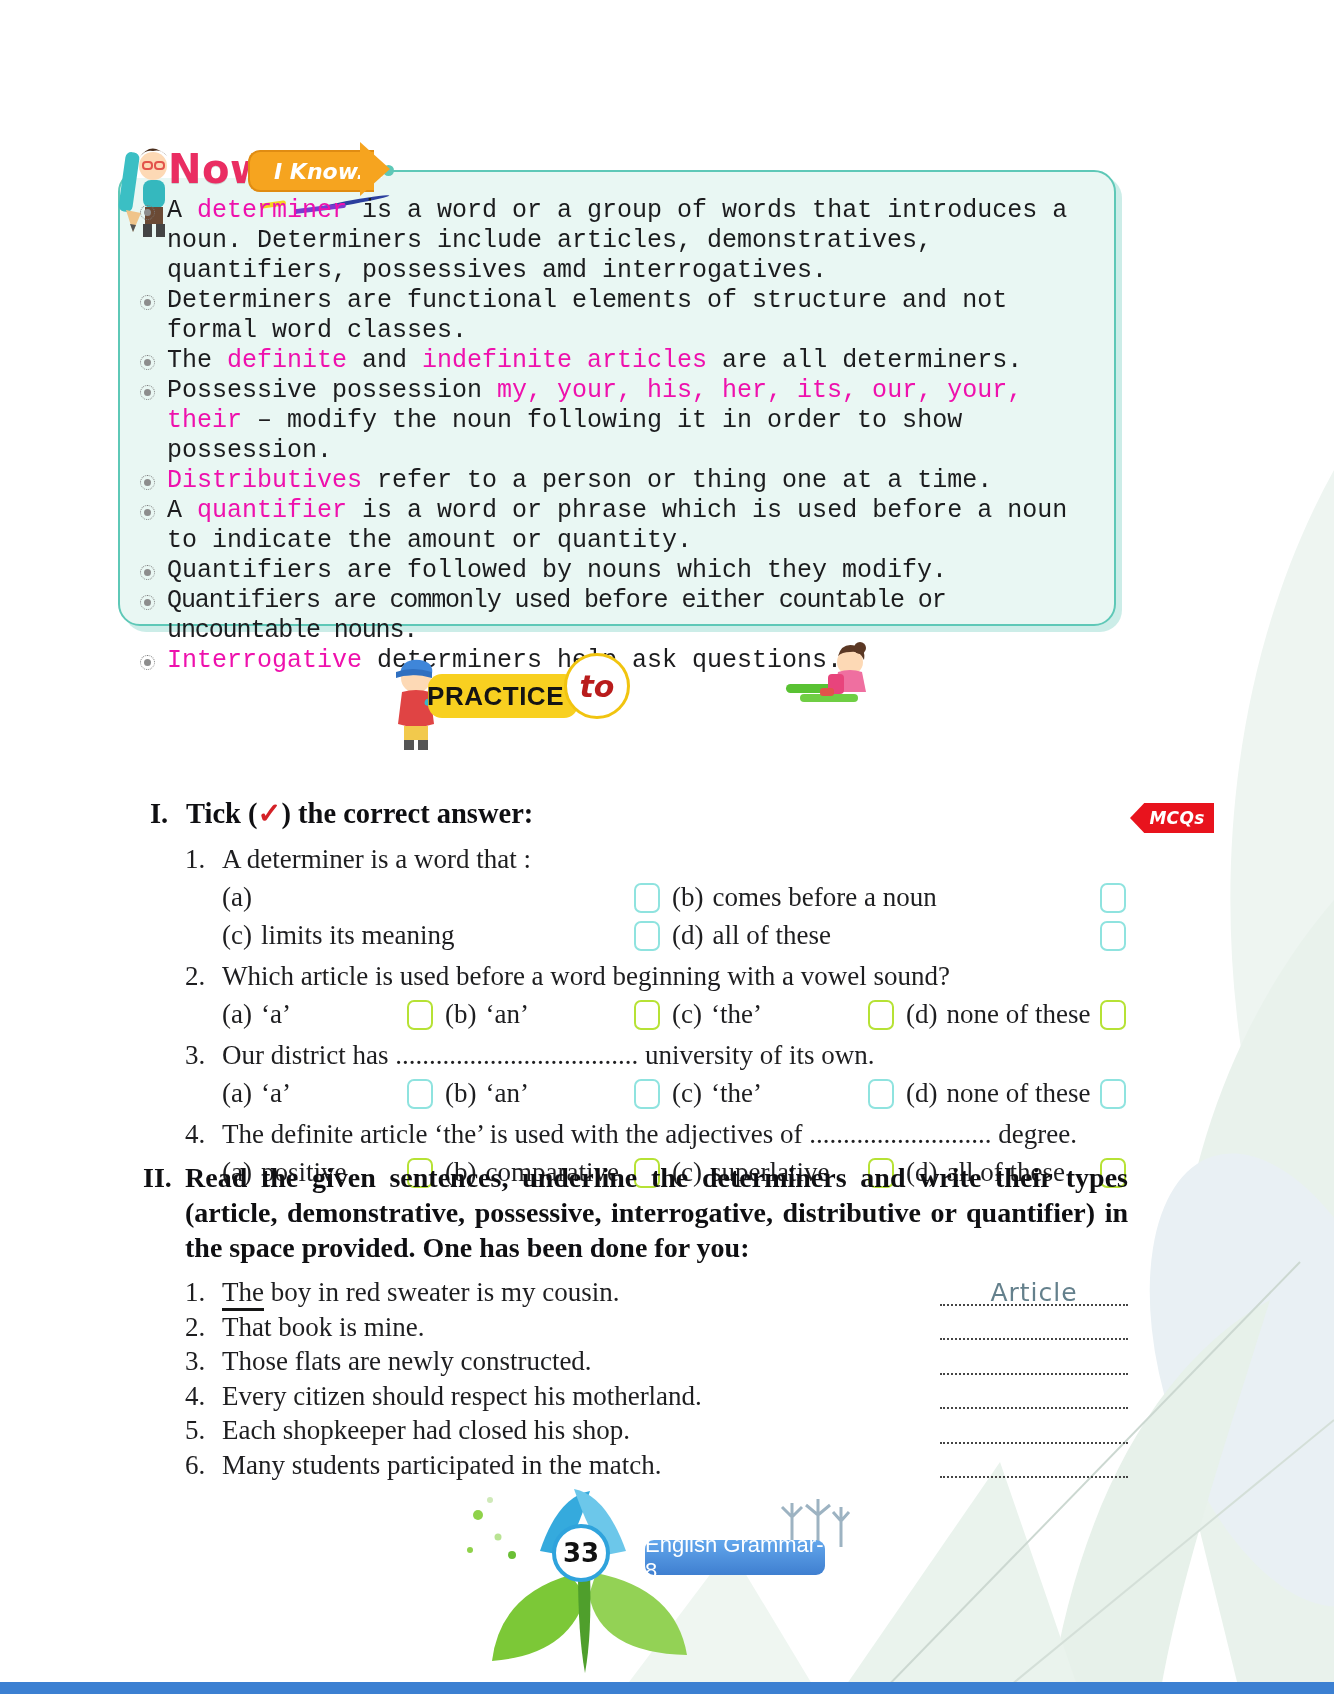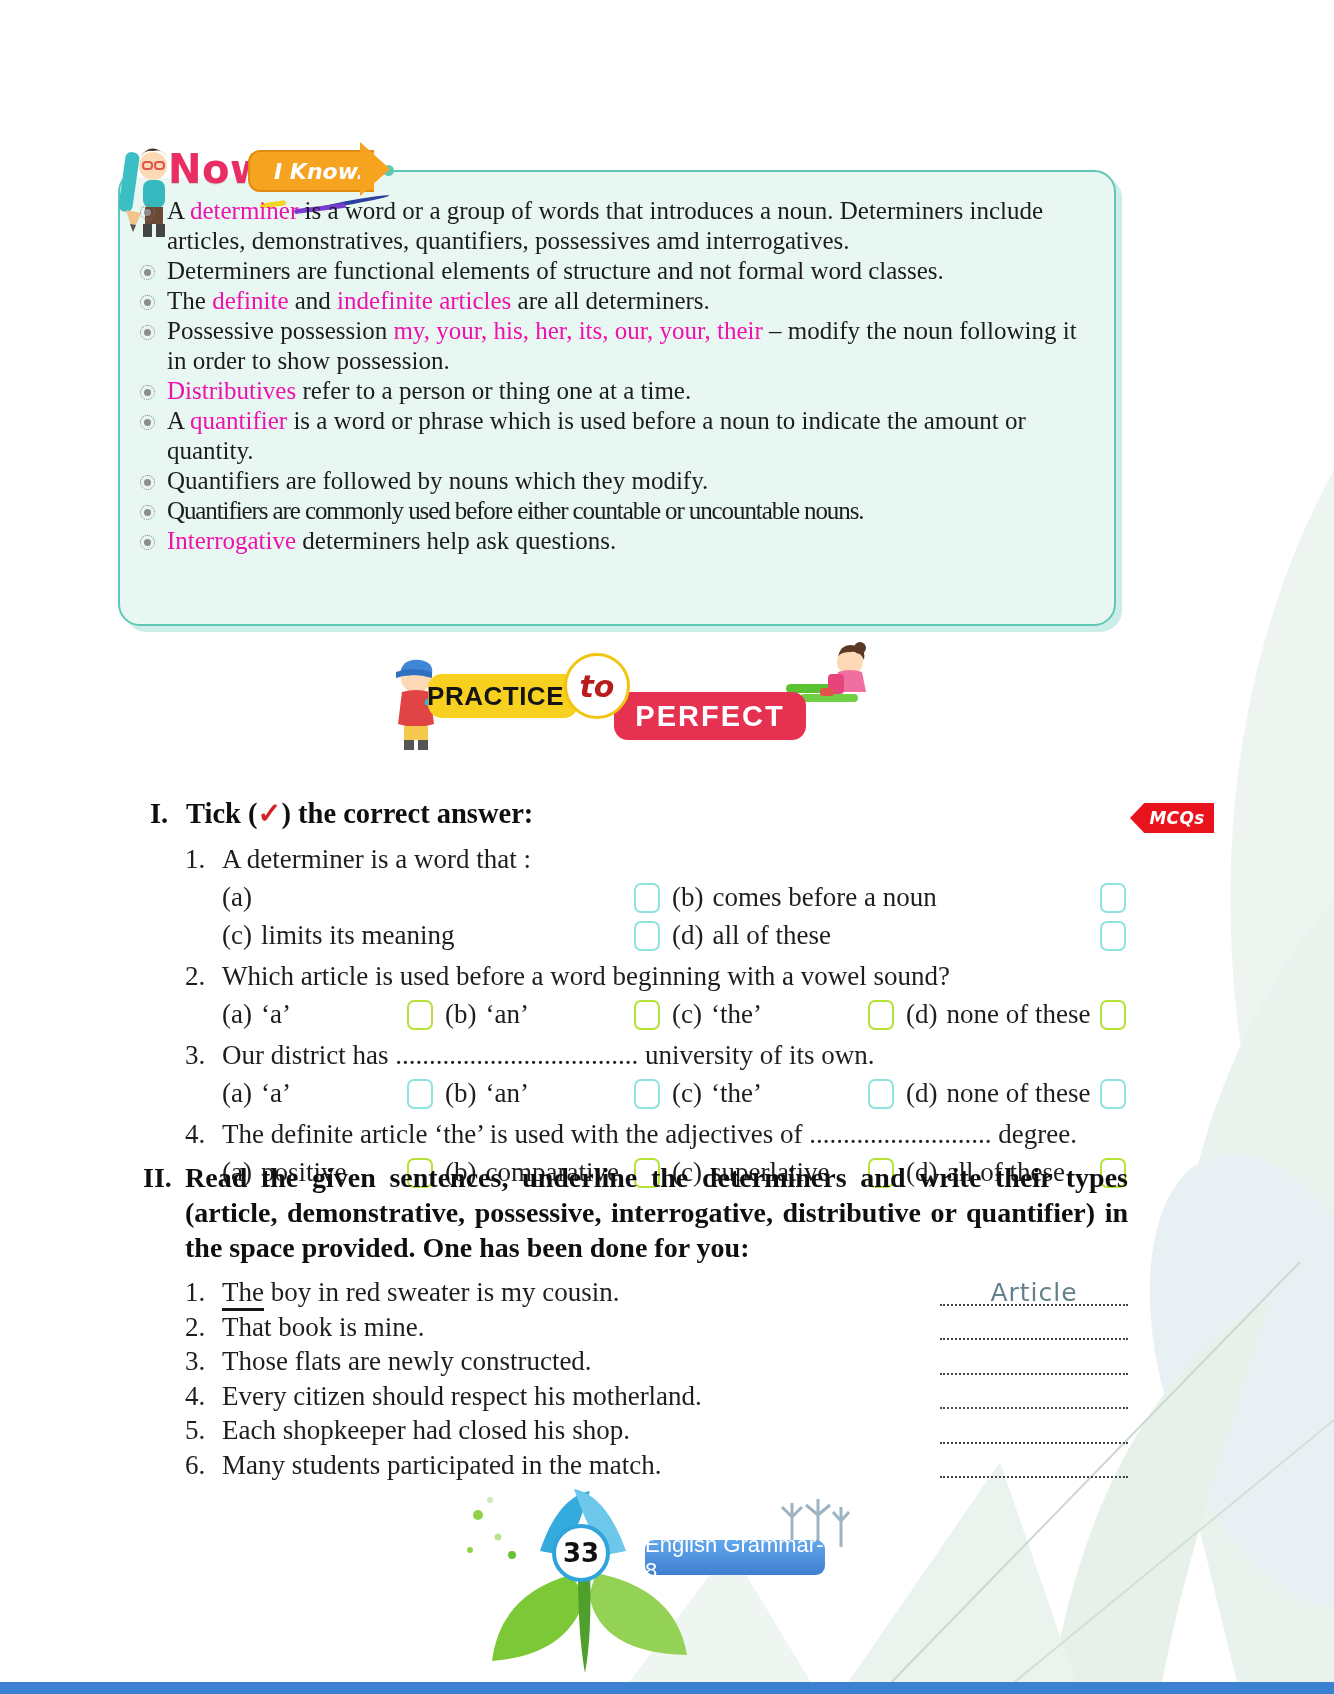--- a/index.html
+++ b/index.html
@@ -25,21 +25,21 @@
     display:flex;align-items:center;}
   .nik-arrow .arrow-head{position:absolute;left:112px;top:0;width:0;height:0;
     border-top:27px solid transparent;border-bottom:27px solid transparent;
     border-left:30px solid var(--arrow-orange);}
   .nik-arrow span{padding-left:12px;font:italic 800 22px "DejaVu Sans",sans-serif;color:#ffffff;white-space:nowrap;}
   .dash{position:absolute;border-radius:3px;}
   .dash-y{left:140px;top:30px;width:26px;height:5px;background:#f5d320;transform:rotate(-8deg);}
   .dash-p{left:174px;top:34px;width:52px;height:5px;background:#7a3bd0;transform:rotate(-7deg);}
   .dash-n{left:196px;top:28px;width:74px;height:4px;background:#2b3f9e;transform:rotate(-10deg);border-radius:50%;}
   .nik-list{position:absolute;left:20px;top:24px;right:14px;margin:0;padding:0;list-style:none;}
-  .nik-item{display:flex;gap:12px;font-size:25px;line-height:30px;color:#1c1c1e;}
+  .nik-item{display:flex;gap:12px;font-size:25px;line-height:30px;color:#1c1c1e;font-family:Liberation Mono, monospace;}
   .nik-item:nth-child(8){letter-spacing:-1.1px;}
   .b-icon{flex:0 0 13px;width:13px;height:13px;margin-top:9px;border:1.5px dotted #7d7d7d;border-radius:50%;position:relative;}
   .b-icon::after{content:"";position:absolute;inset:3px;border-radius:50%;background:#8d8d8d;}
   .hl{color:var(--highlight-pink);}
 
   
   .ptp{position:absolute;left:380px;top:640px;width:510px;height:115px;}
   .ptp-boy{position:absolute;left:2px;top:12px;}
   .ptp-yellow{position:absolute;left:48px;top:34px;width:150px;height:44px;background:var(--practice-yellow);
     border-radius:14px;display:flex;align-items:center;justify-content:flex-end;padding-right:14px;
@@ -196,23 +196,20 @@
       <rect x="22" y="74" width="24" height="14" fill="#f2c94c"></rect>
       <rect x="22" y="88" width="10" height="10" fill="#555555"></rect>
       <rect x="36" y="88" width="10" height="10" fill="#555555"></rect>
     </svg>
     <span class="ptp-yellow">
         <span>PRACTICE</span>
       </span>
     <span class="ptp-circle">
         <span>to</span>
       </span>
-    <span class="ptp-red">
-        <span>PERFECT</span>
-      </span>
     <svg class="ptp-girl" width="100" height="64" viewBox="0 0 100 64">
       <rect x="6" y="44" width="46" height="9" rx="4.5" fill="#59c233"></rect>
       <rect x="20" y="54" width="58" height="8" rx="4" fill="#6fce44"></rect>
       <circle cx="70" cy="22" r="13" fill="#fdd9b5"></circle>
       <path d="M58 16 Q62 2 76 6 Q86 8 84 20 Q80 10 70 12 Q62 12 58 16 Z" fill="#5b3824"></path>
       <circle cx="80" cy="8" r="6" fill="#5b3824"></circle>
       <path d="M58 32 Q70 28 82 32 L86 52 L54 52 Z" fill="#ef6fa0"></path>
       <rect x="48" y="34" width="16" height="20" rx="4" fill="#e8447c"></rect>
       <rect x="40" y="48" width="14" height="8" rx="3" fill="#e2534b"></rect>
     </svg>

